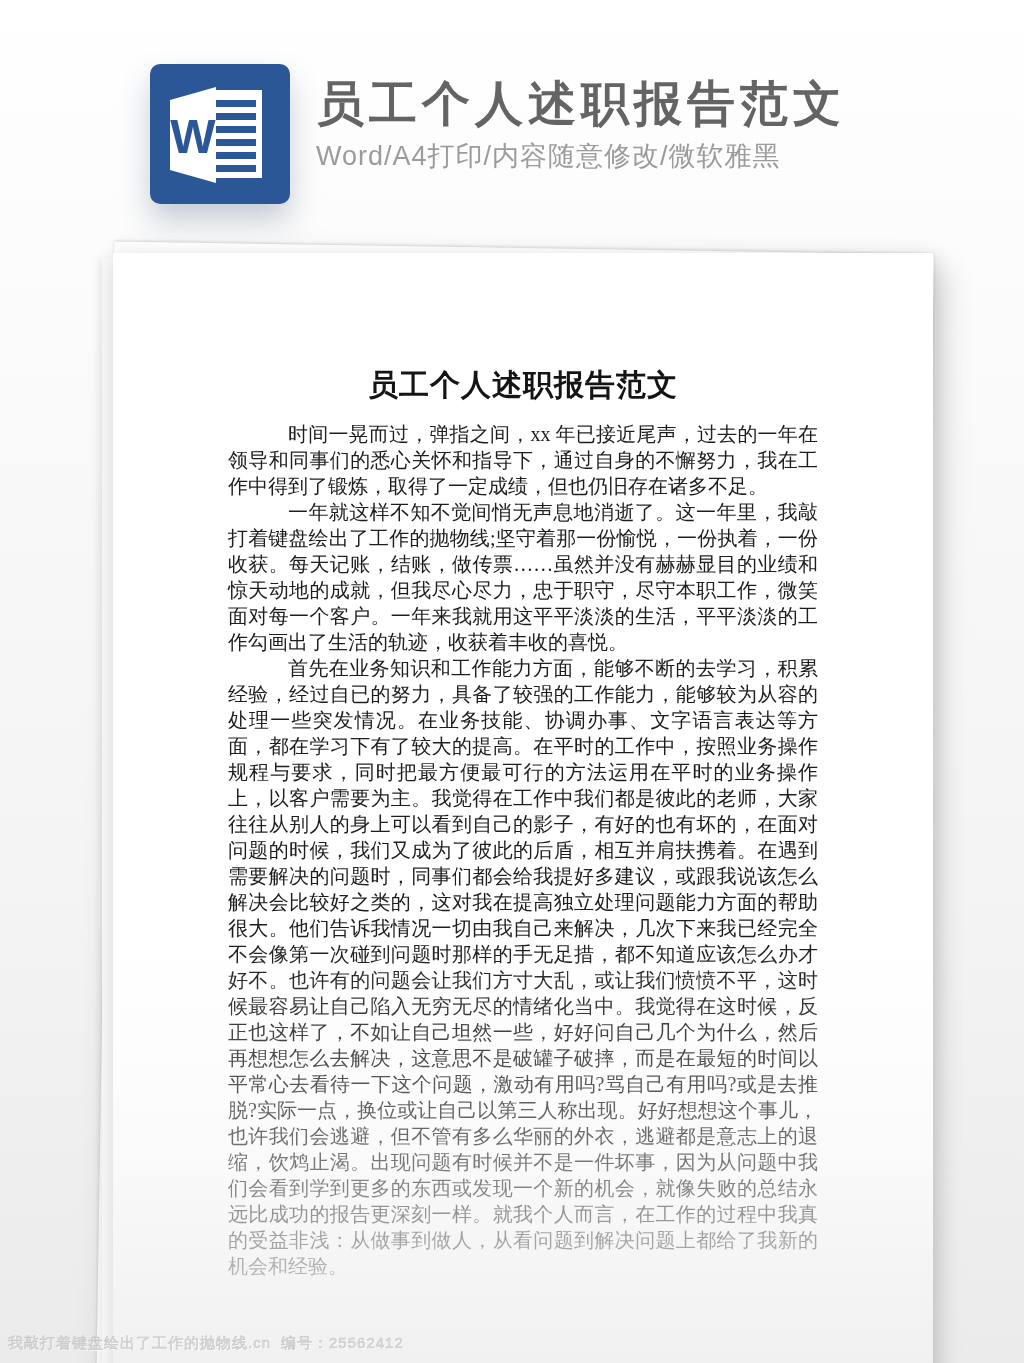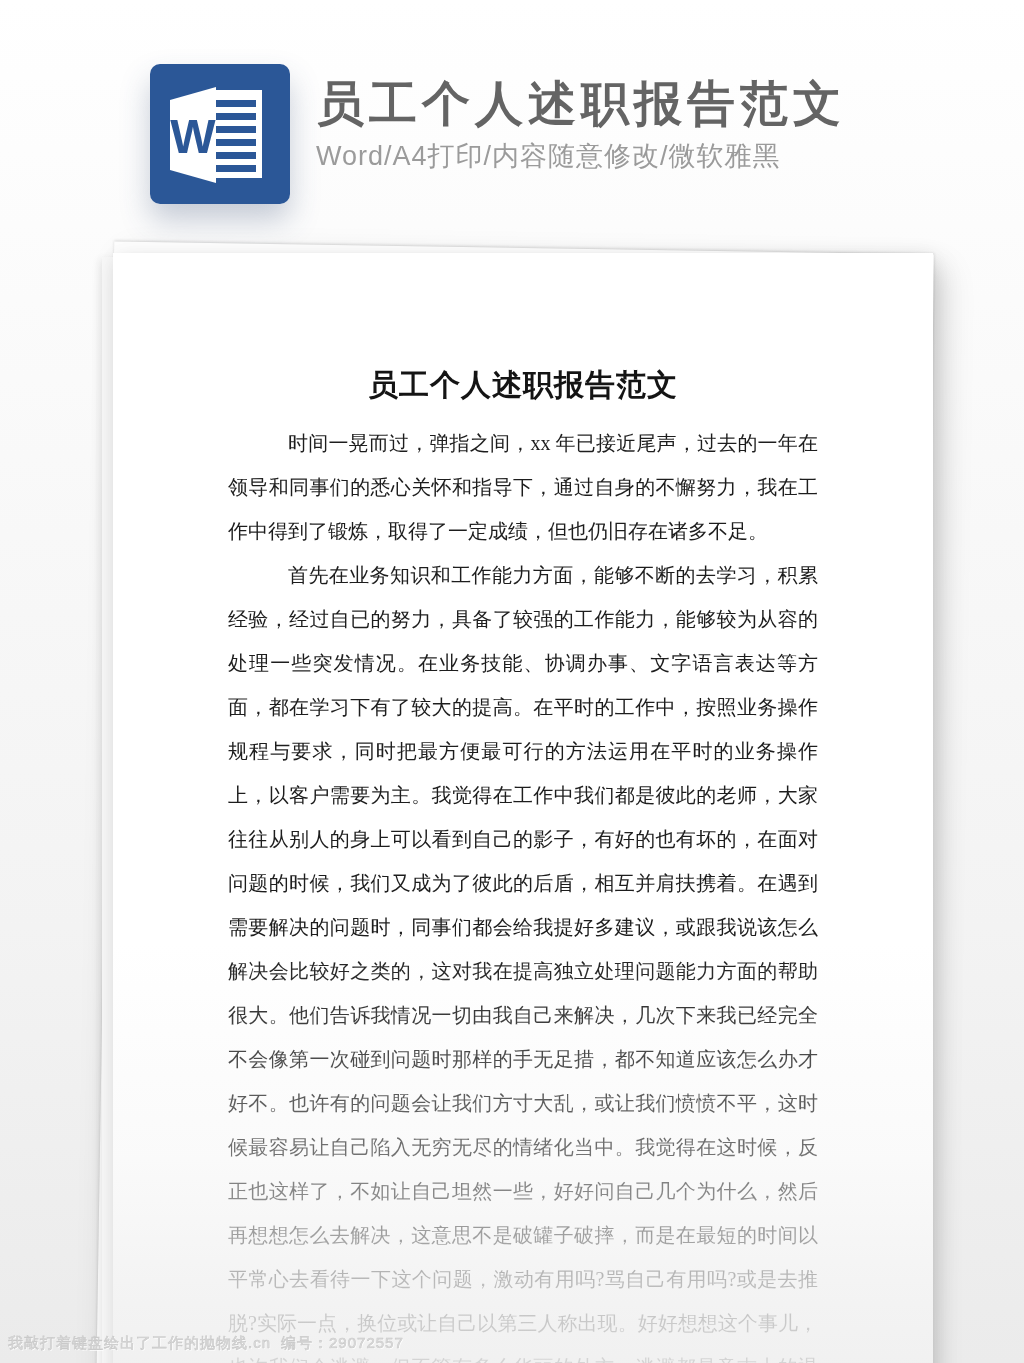--- a/index.html
+++ b/index.html
@@ -54,21 +54,21 @@
   
   .doc-title{
     margin:0 0 16px 0;
     font-family:"Liberation Serif","DejaVu Serif",serif;
     font-size:30px;font-weight:bold;color:#141414;
     text-align:center;line-height:40px;letter-spacing:1px;
   }
   .doc-body p{
     margin:0;
     font-family:"Liberation Serif","DejaVu Serif",serif;
-    font-size:20px;line-height:44px;color:#1d1d1d;
+    font-size:20px;line-height:26px;color:#1d1d1d;
     text-align:justify;text-indent:3em;
   }
   .fade-overlay{
     position:absolute;left:0;right:0;top:690px;height:470px;
     background:linear-gradient(180deg,
       rgba(245,245,245,0) 0%,
       rgba(243,243,243,.40) 45%,
       rgba(240,240,240,.78) 75%,
       rgba(238,238,238,.95) 100%);
     pointer-events:none;
@@ -113,22 +113,23 @@
     </div>
   </div>
 
   <div class="sheet sheet-back-rot"></div>
   <div class="sheet sheet-back-left"></div>
 
   <div class="sheet page">
     <h1 class="doc-title">员工个人述职报告范文</h1>
     <div class="doc-body">
       <p>时间一晃而过，弹指之间，xx 年已接近尾声，过去的一年在领导和同事们的悉心关怀和指导下，通过自身的不懈努力，我在工作中得到了锻炼，取得了一定成绩，但也仍旧存在诸多不足。</p>
+      <p>一年就这样不知不觉间悄无声息地消逝了。这一年里，我敲打着键盘绘出了工作的抛物线;坚守着那一份愉悦，一份执着，一份收获。每天记账，结账，做传票……虽然并没有赫赫显目的业绩和惊天动地的成就，但我尽心尽力，忠于职守，尽守本职工作，微笑面对每一个客户。一年来我就用这平平淡淡的生活，平平淡淡的工作勾画出了生活的轨迹，收获着丰收的喜悦。</p>
       <p>首先在业务知识和工作能力方面，能够不断的去学习，积累经验，经过自已的努力，具备了较强的工作能力，能够较为从容的处理一些突发情况。在业务技能、协调办事、文字语言表达等方面，都在学习下有了较大的提高。在平时的工作中，按照业务操作规程与要求，同时把最方便最可行的方法运用在平时的业务操作上，以客户需要为主。我觉得在工作中我们都是彼此的老师，大家往往从别人的身上可以看到自己的影子，有好的也有坏的，在面对问题的时候，我们又成为了彼此的后盾，相互并肩扶携着。在遇到需要解决的问题时，同事们都会给我提好多建议，或跟我说该怎么解决会比较好之类的，这对我在提高独立处理问题能力方面的帮助很大。他们告诉我情况一切由我自己来解决，几次下来我已经完全不会像第一次碰到问题时那样的手无足措，都不知道应该怎么办才好不。也许有的问题会让我们方寸大乱，或让我们愤愤不平，这时候最容易让自己陷入无穷无尽的情绪化当中。我觉得在这时候，反正也这样了，不如让自己坦然一些，好好问自己几个为什么，然后再想想怎么去解决，这意思不是破罐子破摔，而是在最短的时间以平常心去看待一下这个问题，激动有用吗?骂自己有用吗?或是去推脱?实际一点，换位或让自己以第三人称出现。好好想想这个事儿，也许我们会逃避，但不管有多么华丽的外衣，逃避都是意志上的退缩，饮鸩止渴。出现问题有时候并不是一件坏事，因为从问题中我们会看到学到更多的东西或发现一个新的机会，就像失败的总结永远比成功的报告更深刻一样。就我个人而言，在工作的过程中我真的受益非浅：从做事到做人，从看问题到解决问题上都给了我新的机会和经验。</p>
     </div>
     <div class="fade-overlay"></div>
   </div>
 
   <div class="watermark">
-    <span>我敲打着键盘绘出了工作的抛物线.cn</span><span>编号：29072557</span>
+    <span>我敲打着键盘绘出了工作的抛物线.cn</span><span>编号：25562412</span>
   </div>
 
 </div>
 
 </body></html>

